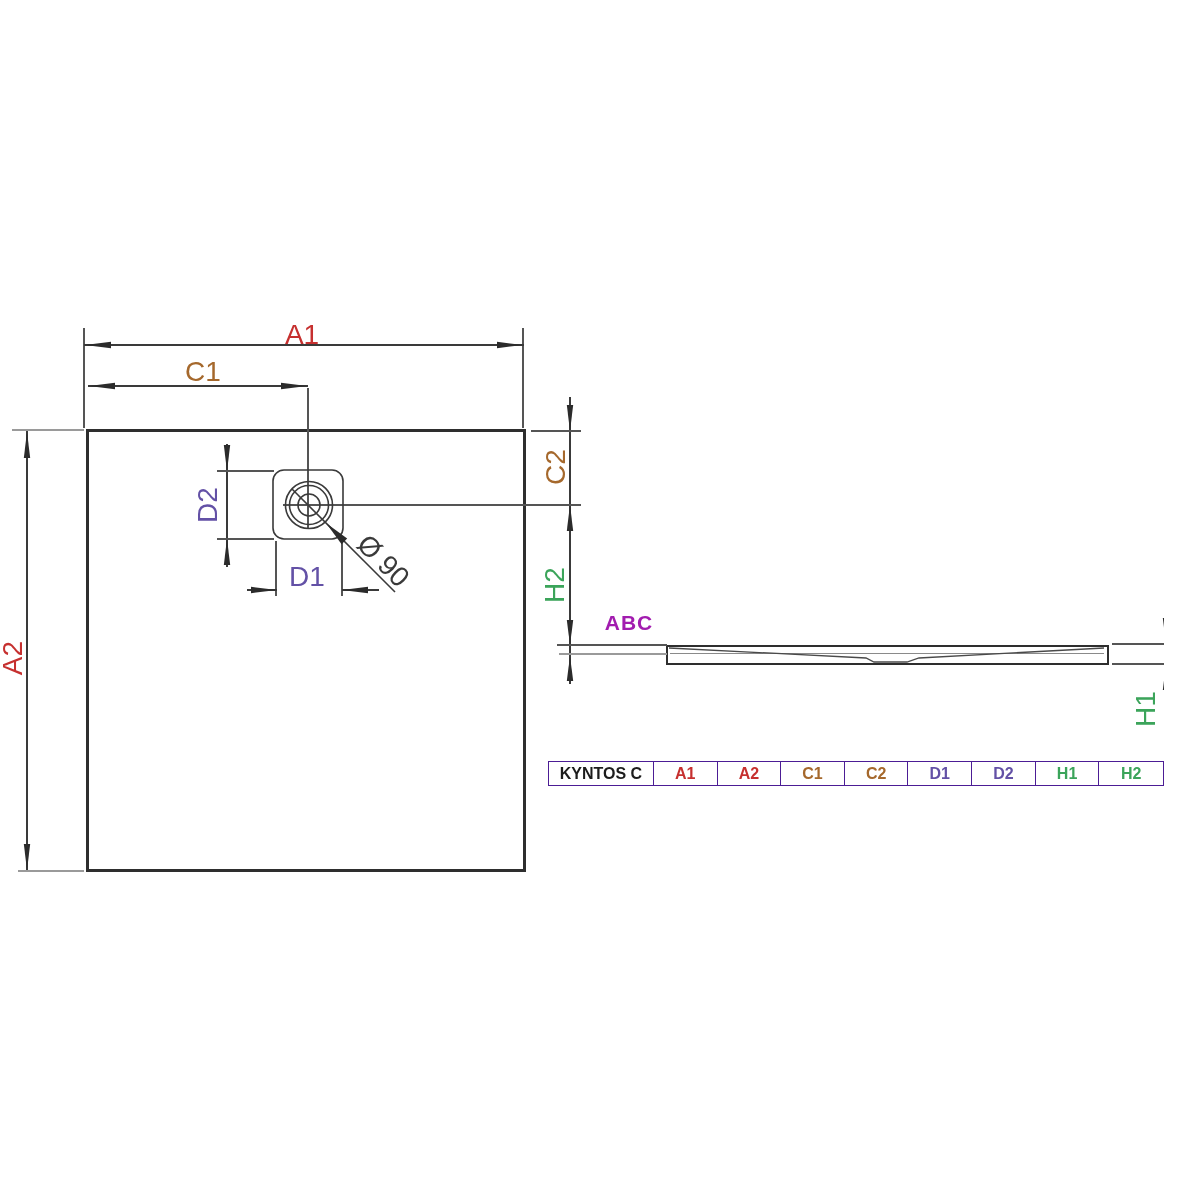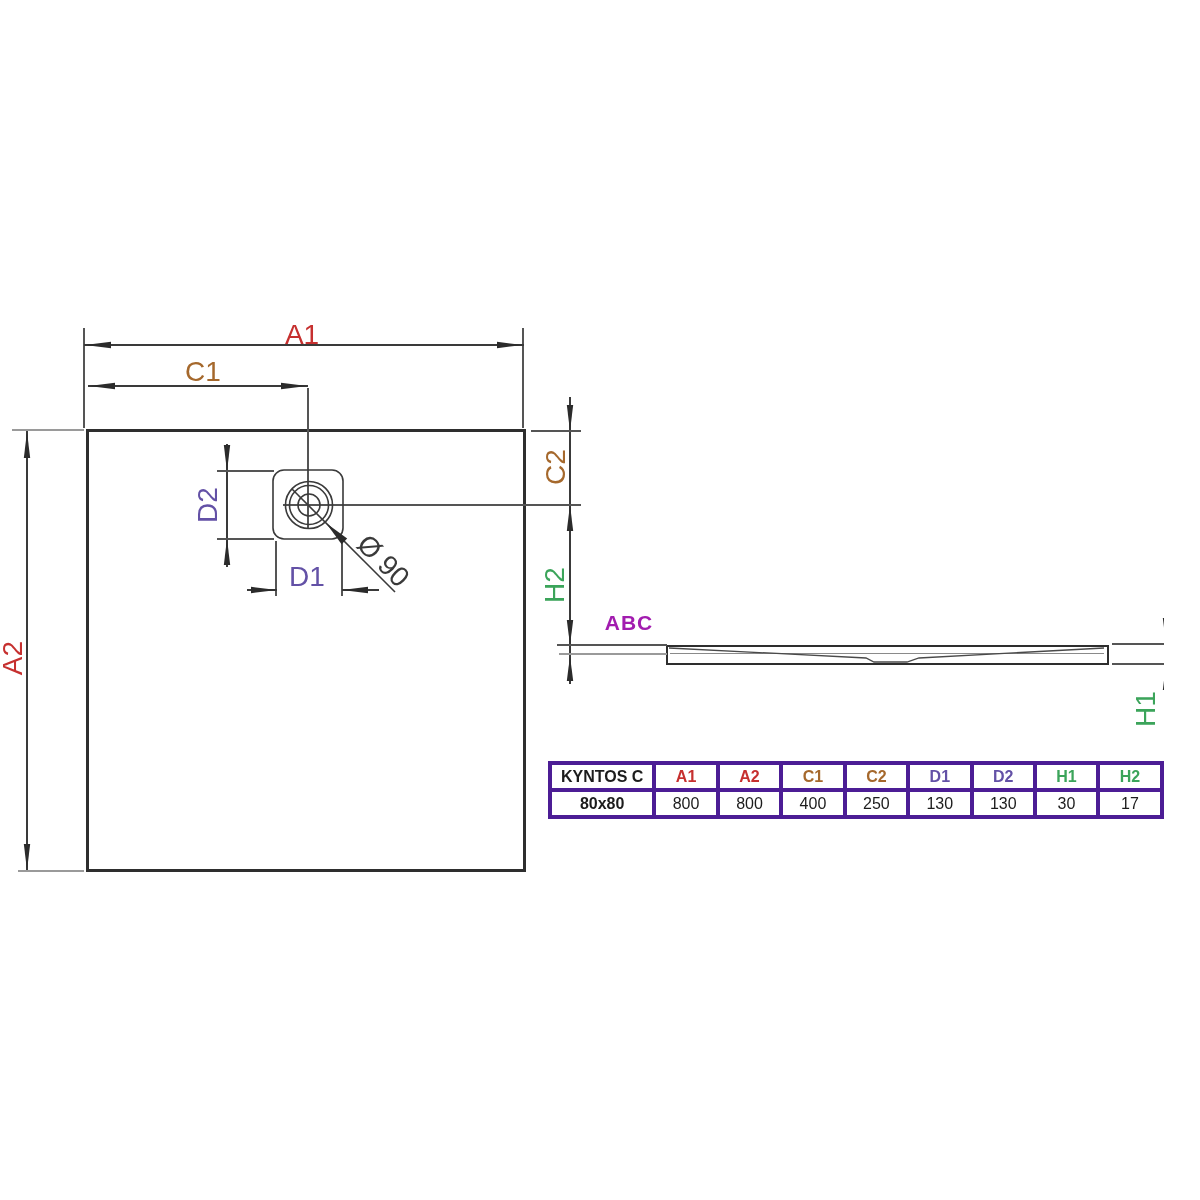--- a/index.html
+++ b/index.html
@@ -18,21 +18,21 @@
   #tray-square{position:absolute;left:86px;top:429px;width:434px;height:437px;
                border:3px solid #2e2e2e;background:#ffffff;}
   #side-body{position:absolute;left:666px;top:645px;width:439px;height:16px;
              border:2px solid #2e2e2e;background:#ffffff;}
   svg{position:absolute;left:0;top:0;pointer-events:none;}
   .arrow{fill:#2b2b2b;stroke:none;}
   .thin-stroke{stroke:#3a3a3a;stroke-width:1.6;fill:none;}
   .slope-stroke{stroke:#4a4a4a;stroke-width:1.3;fill:none;}
   #dim-table{position:absolute;left:548px;top:761px;}
   #dim-table table{border-collapse:collapse;table-layout:fixed;background:#ffffff;}
-  #dim-table td,#dim-table th{border:4px solid #4c1d95;text-align:center;vertical-align:middle;
+  #dim-table td,#dim-table th{border:1px solid #4c1d95;text-align:center;vertical-align:middle;
       height:23px;padding:0;font-size:16px;color:#1c1c1c;overflow:hidden;}
   #dim-table th{font-weight:bold;}
   .row-label{font-weight:bold;}
   #abc-label{position:absolute;font-weight:bold;font-size:21px;letter-spacing:1px;
              transform:translate(-50%,-50%);}
 </style>
 </head>
 <body>
 
 <div id="canvas">
@@ -131,28 +131,17 @@
         <th style="color: rgb(28, 28, 28);">KYNTOS C</th>
         <th style="color: rgb(198, 48, 47);">A1</th>
         <th style="color: rgb(198, 48, 47);">A2</th>
         <th style="color: rgb(165, 104, 44);">C1</th>
         <th style="color: rgb(165, 104, 44);">C2</th>
         <th style="color: rgb(99, 81, 166);">D1</th>
         <th style="color: rgb(99, 81, 166);">D2</th>
         <th style="color: rgb(59, 164, 90);">H1</th>
         <th style="color: rgb(59, 164, 90);">H2</th>
       </tr>
-      <tr>
-        <td class="row-label">80x80</td>
-        <td>800</td>
-        <td>800</td>
-        <td>400</td>
-        <td>250</td>
-        <td>130</td>
-        <td>130</td>
-        <td>30</td>
-        <td>17</td>
-      </tr>
     </tbody>
       </table>
   </div>
 
 </div>
 
 </body></html>

